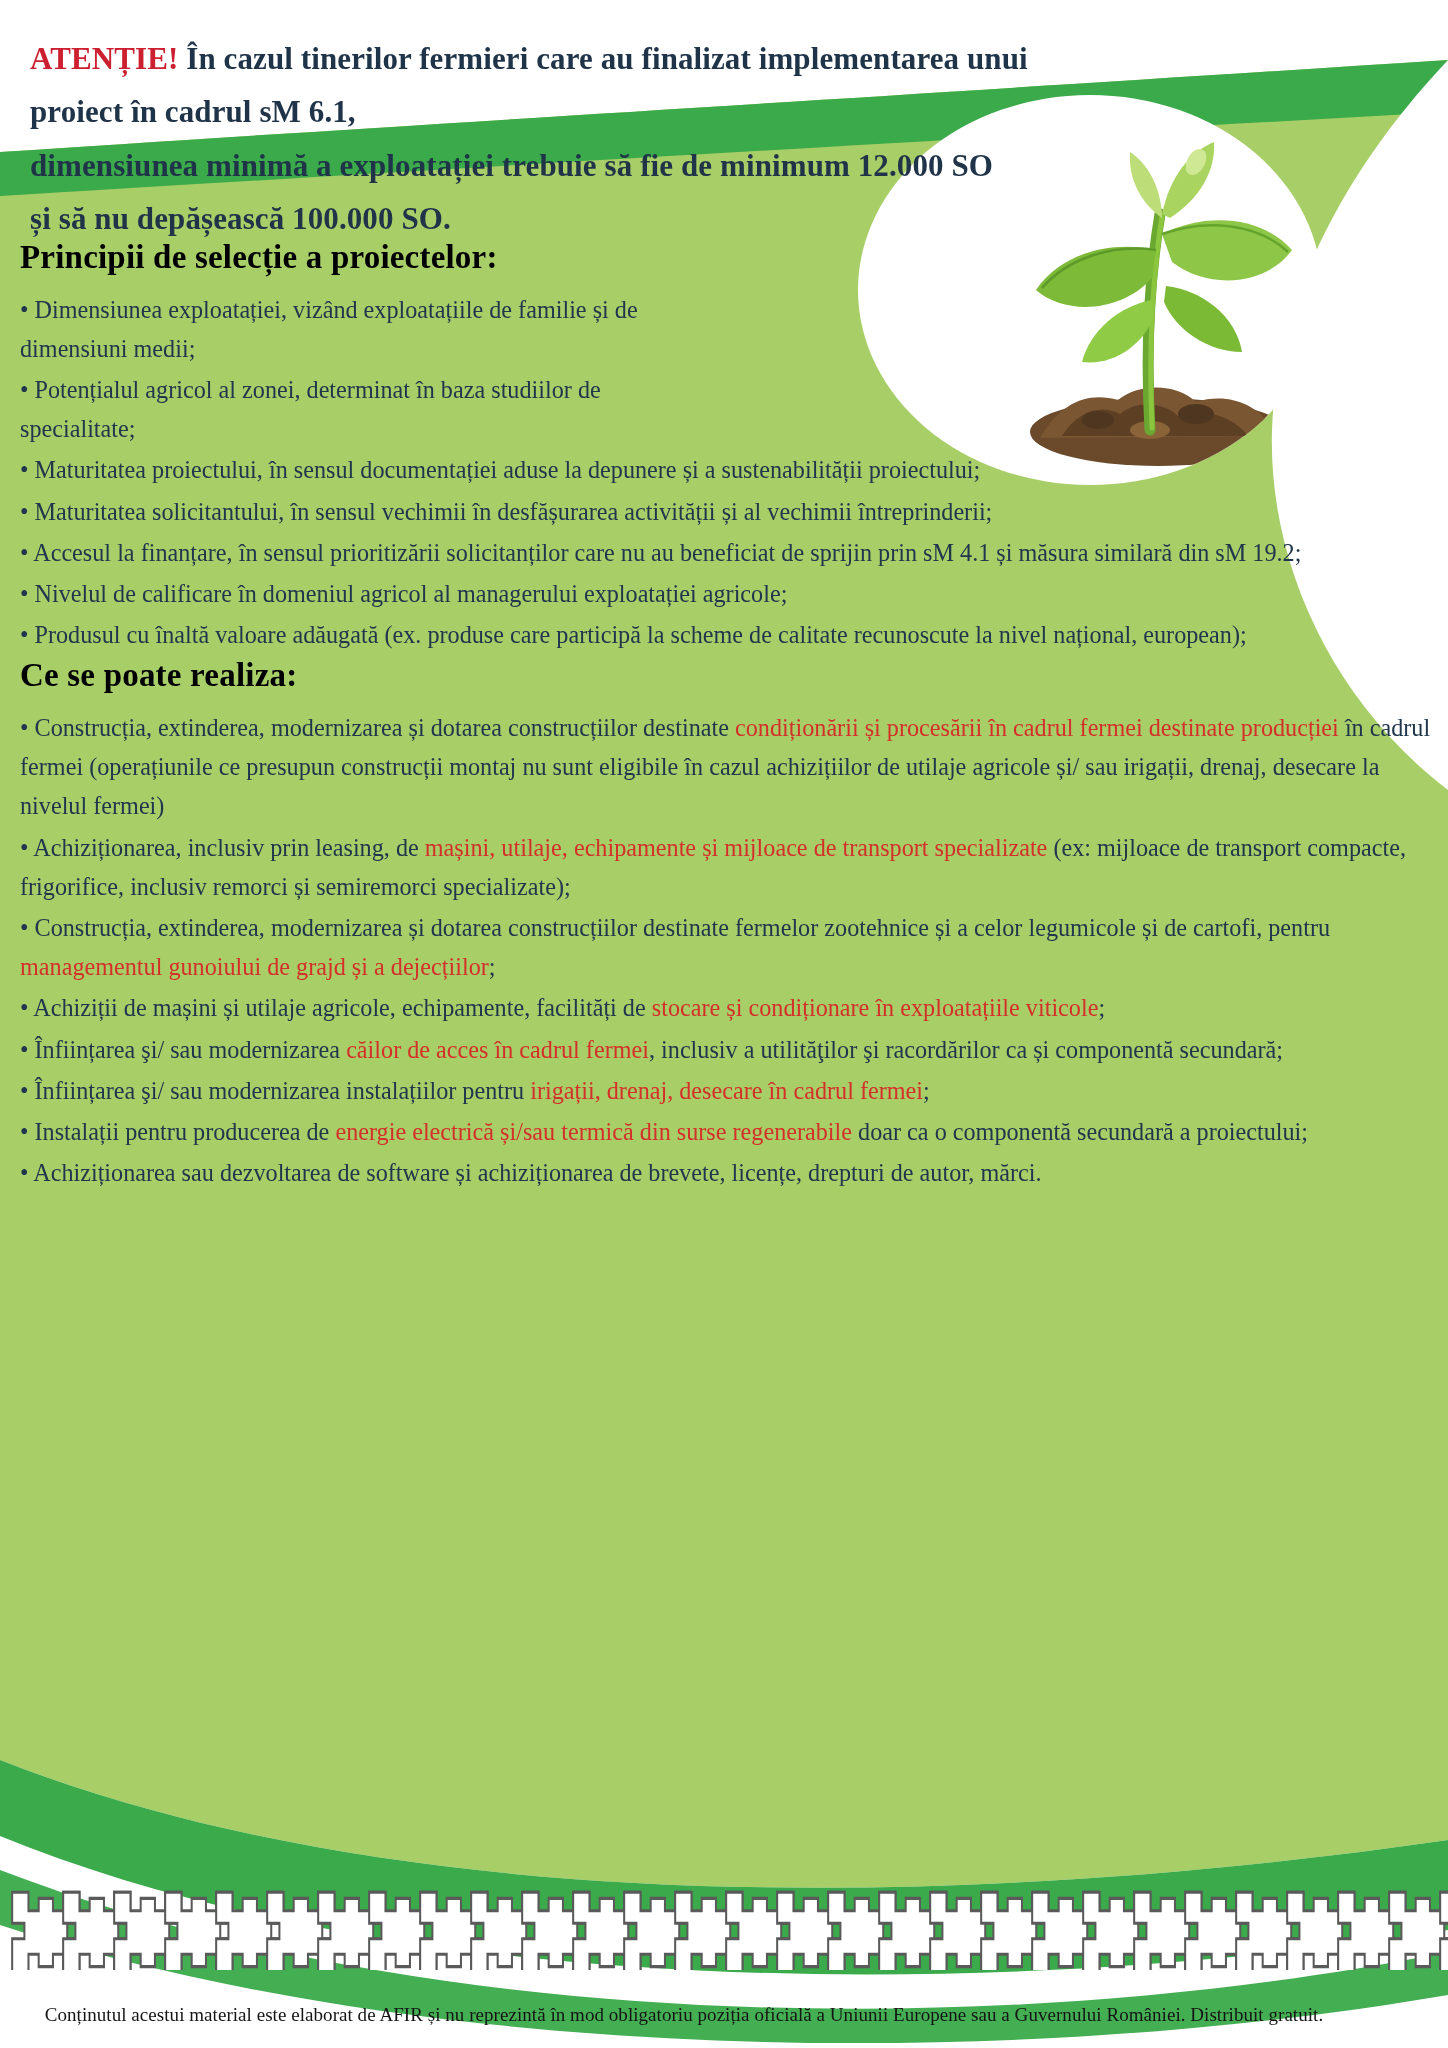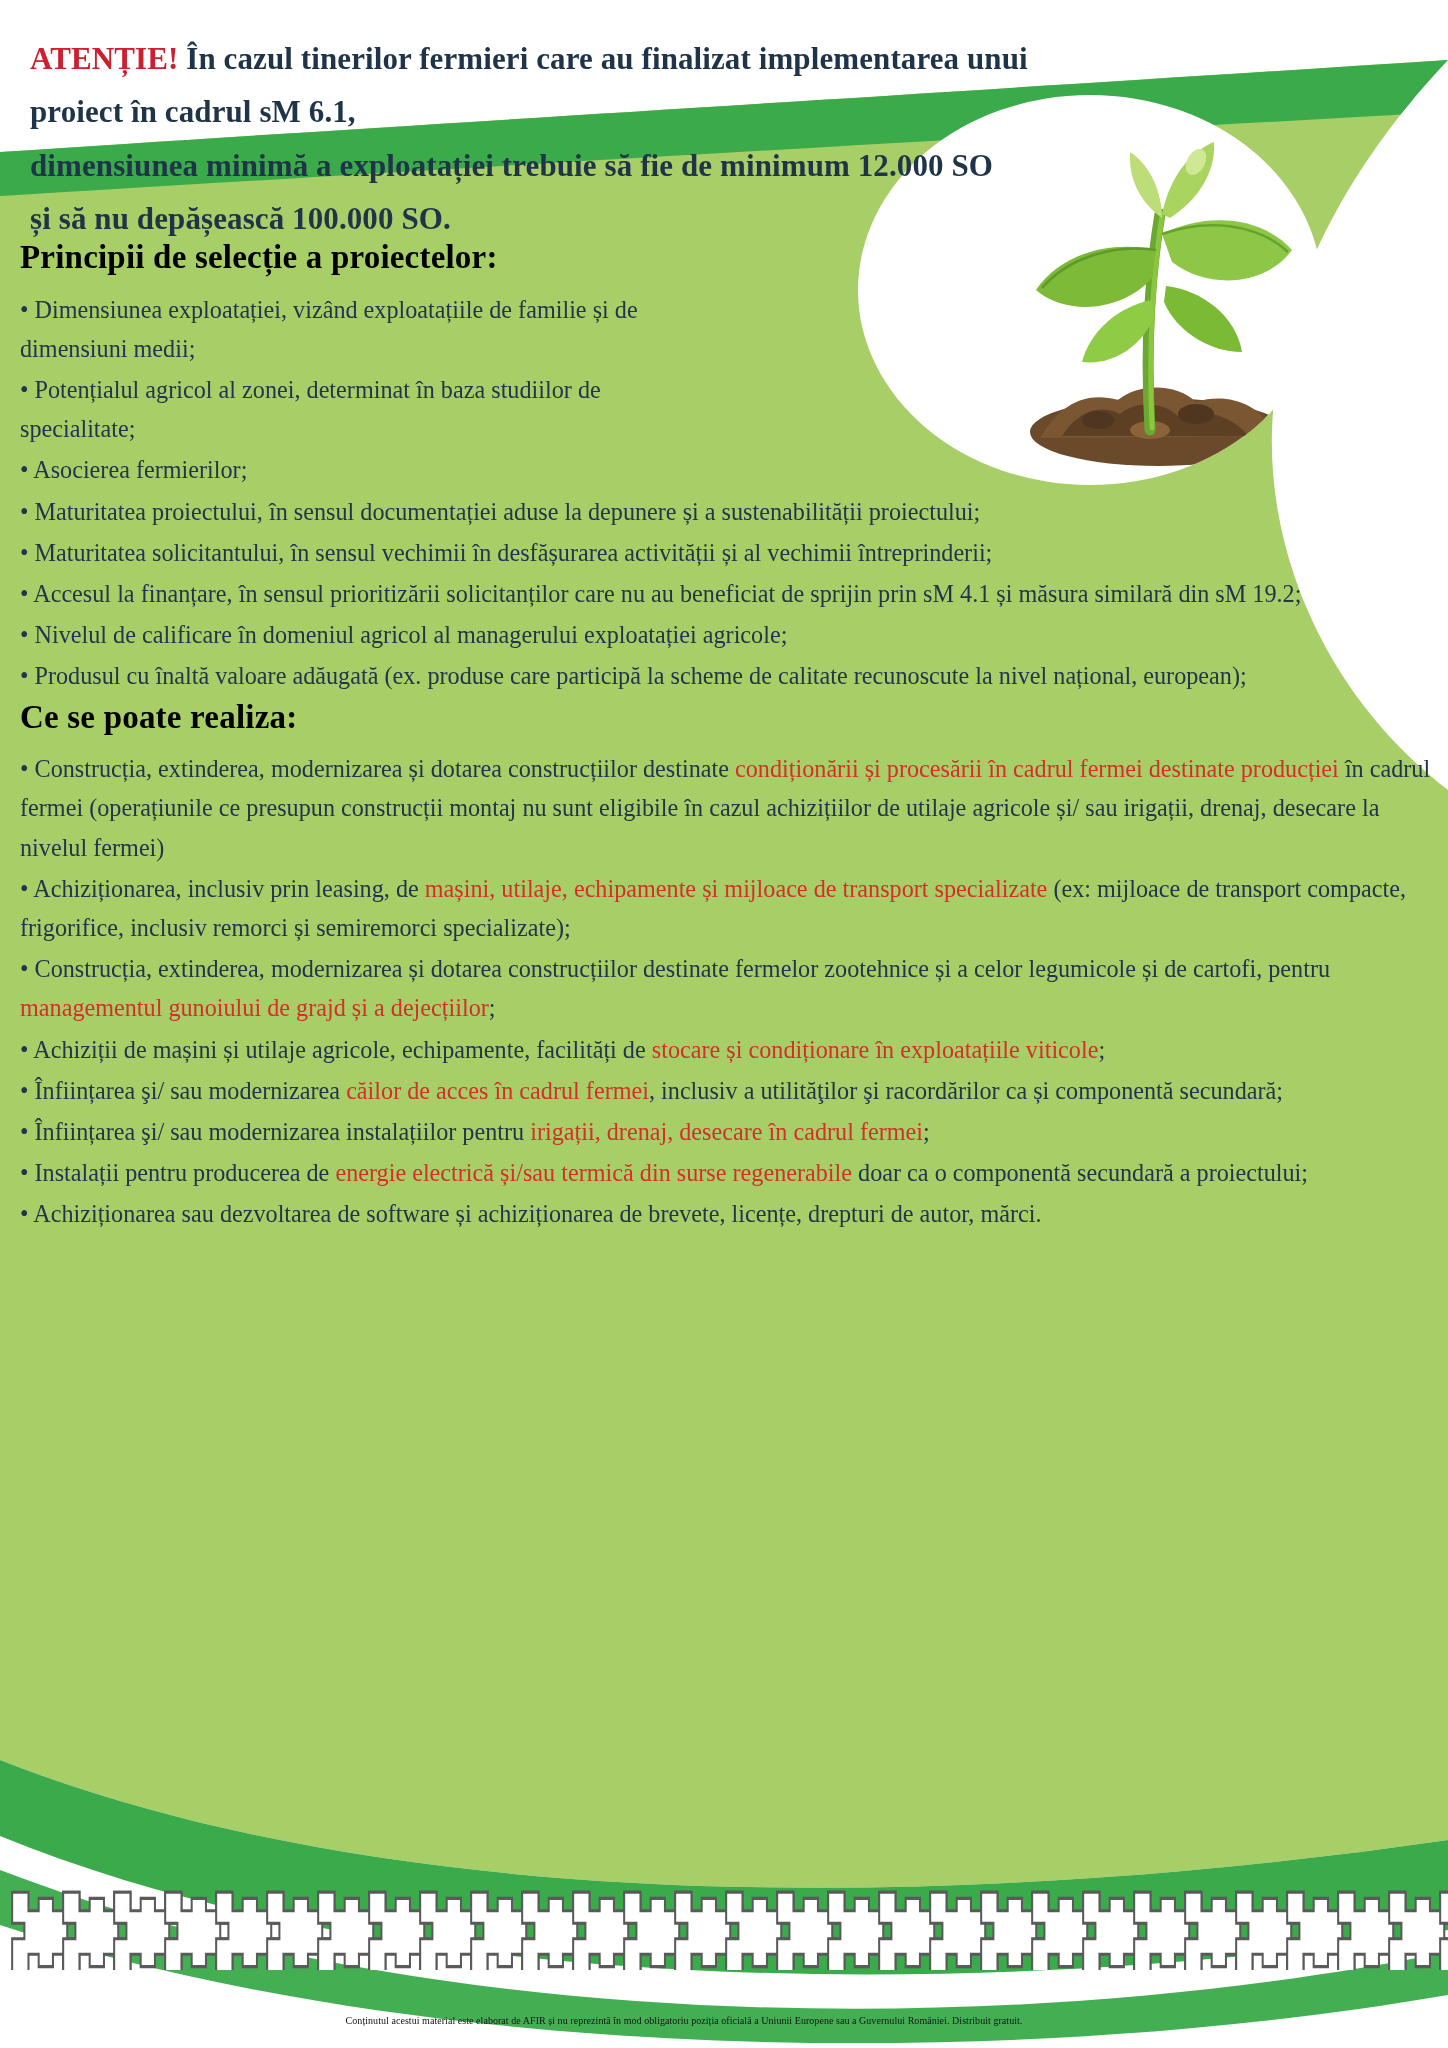--- a/index.html
+++ b/index.html
@@ -55,21 +55,21 @@
 
   .sec2 li{font-size:23.6px;line-height:1.70;}
 
   
   .pattern{
     position:absolute;left:0;bottom:78px;width:1448px;height:98px;z-index:7;
   }
   .footnote{
     position:absolute;left:0;bottom:22px;width:1368px;
     text-align:center;
-    font-size:10px;
+    font-size:19px;
     color:#141414;
     font-family:"Liberation Serif", serif;
     z-index:8;
     letter-spacing:0.05px;
   }
 </style>
 </head>
 <body>
 
 <div class="page">
@@ -150,21 +150,20 @@
     <div>și să nu depășească 100.000 SO.</div>
   </div>
 
   <div class="content">
 
     <h2 class="section">Principii de selecție a proiectelor:</h2>
 
     <ul class="bullets sec1" id="sec1-list">
         <li style="max-width: 640px;">• Dimensiunea exploatației, vizând exploatațiile de familie și de dimensiuni medii;</li>
         <li style="max-width: 640px;">• Potențialul agricol al zonei, determinat în baza studiilor de specialitate;</li>
-        <li>• Asocierea fermierilor;</li>
         <li>• Maturitatea proiectului, în sensul documentației aduse la depunere și a sustenabilității proiectului;</li>
         <li>• Maturitatea solicitantului, în sensul vechimii în desfășurarea activității și al vechimii întreprinderii;</li>
         <li>• Accesul la finanțare, în sensul prioritizării solicitanților care nu au beneficiat de sprijin prin sM 4.1 și măsura similară din sM 19.2;</li>
         <li>• Nivelul de calificare în domeniul agricol al managerului exploatației agricole;</li>
         <li>• Produsul cu înaltă valoare adăugată (ex. produse care participă la scheme de calitate recunoscute la nivel național, european);</li>
       </ul>
 
     <h2 class="section second">Ce se poate realiza:</h2>
 
     <ul class="bullets sec2" id="sec2-list">

